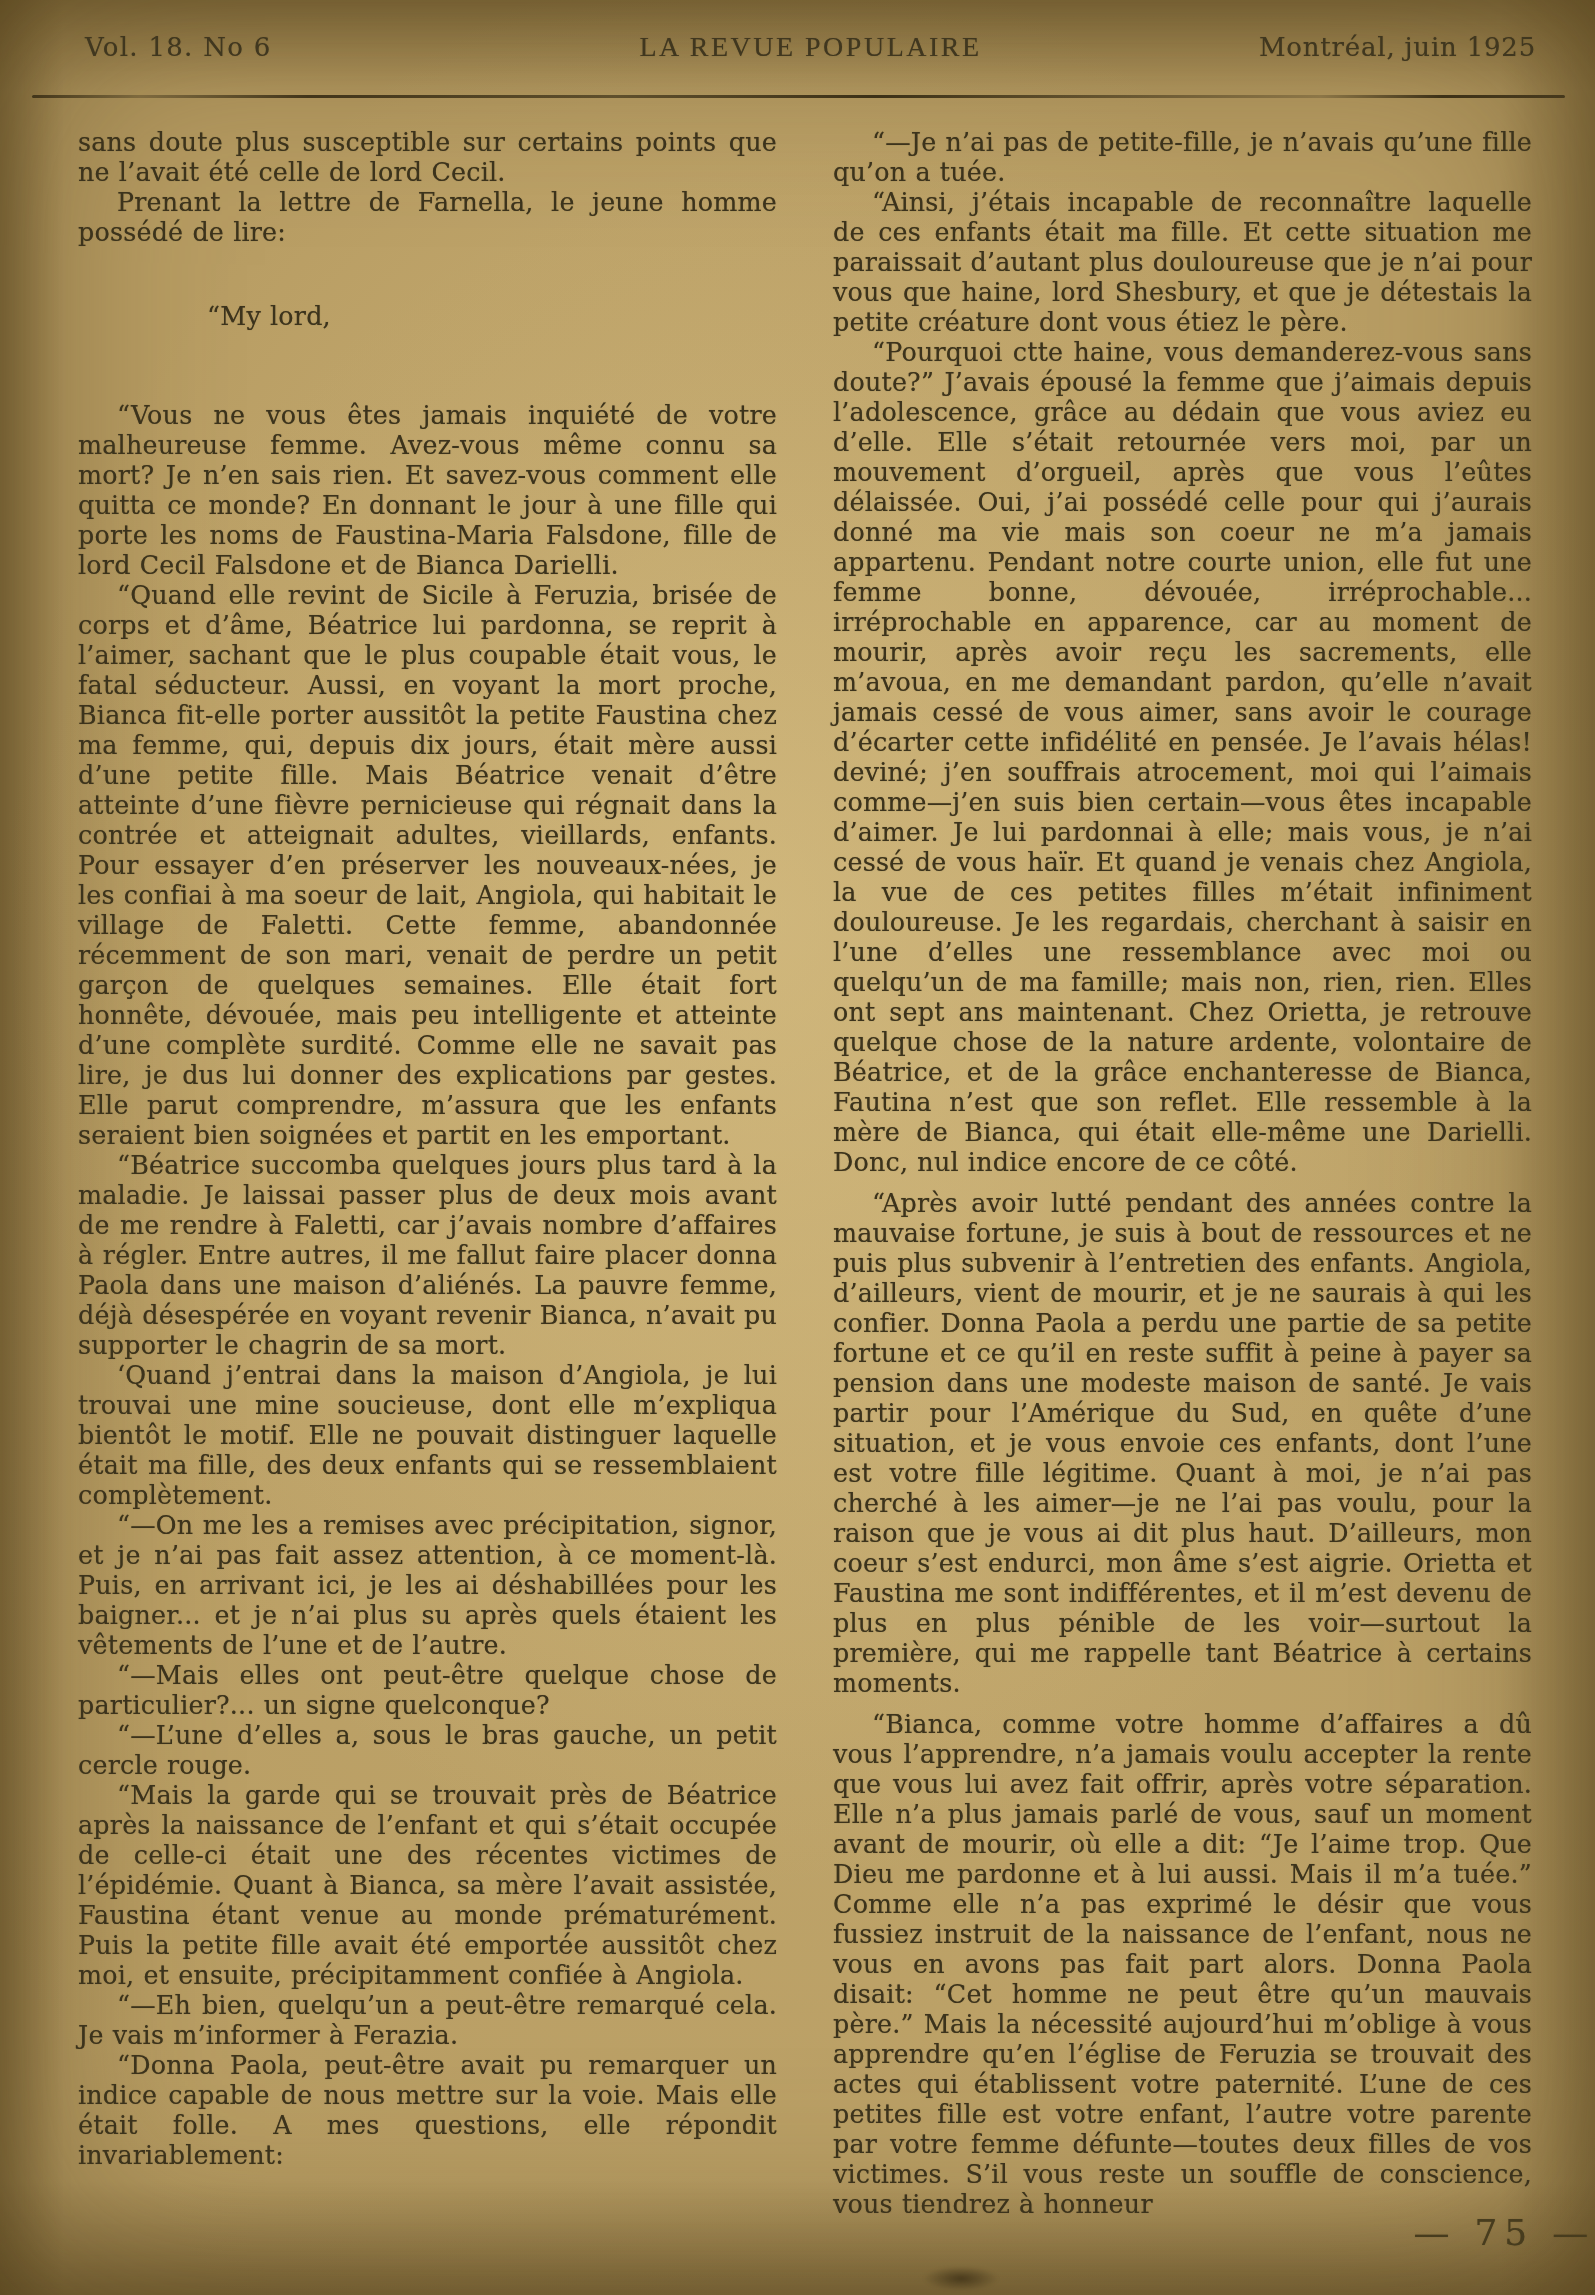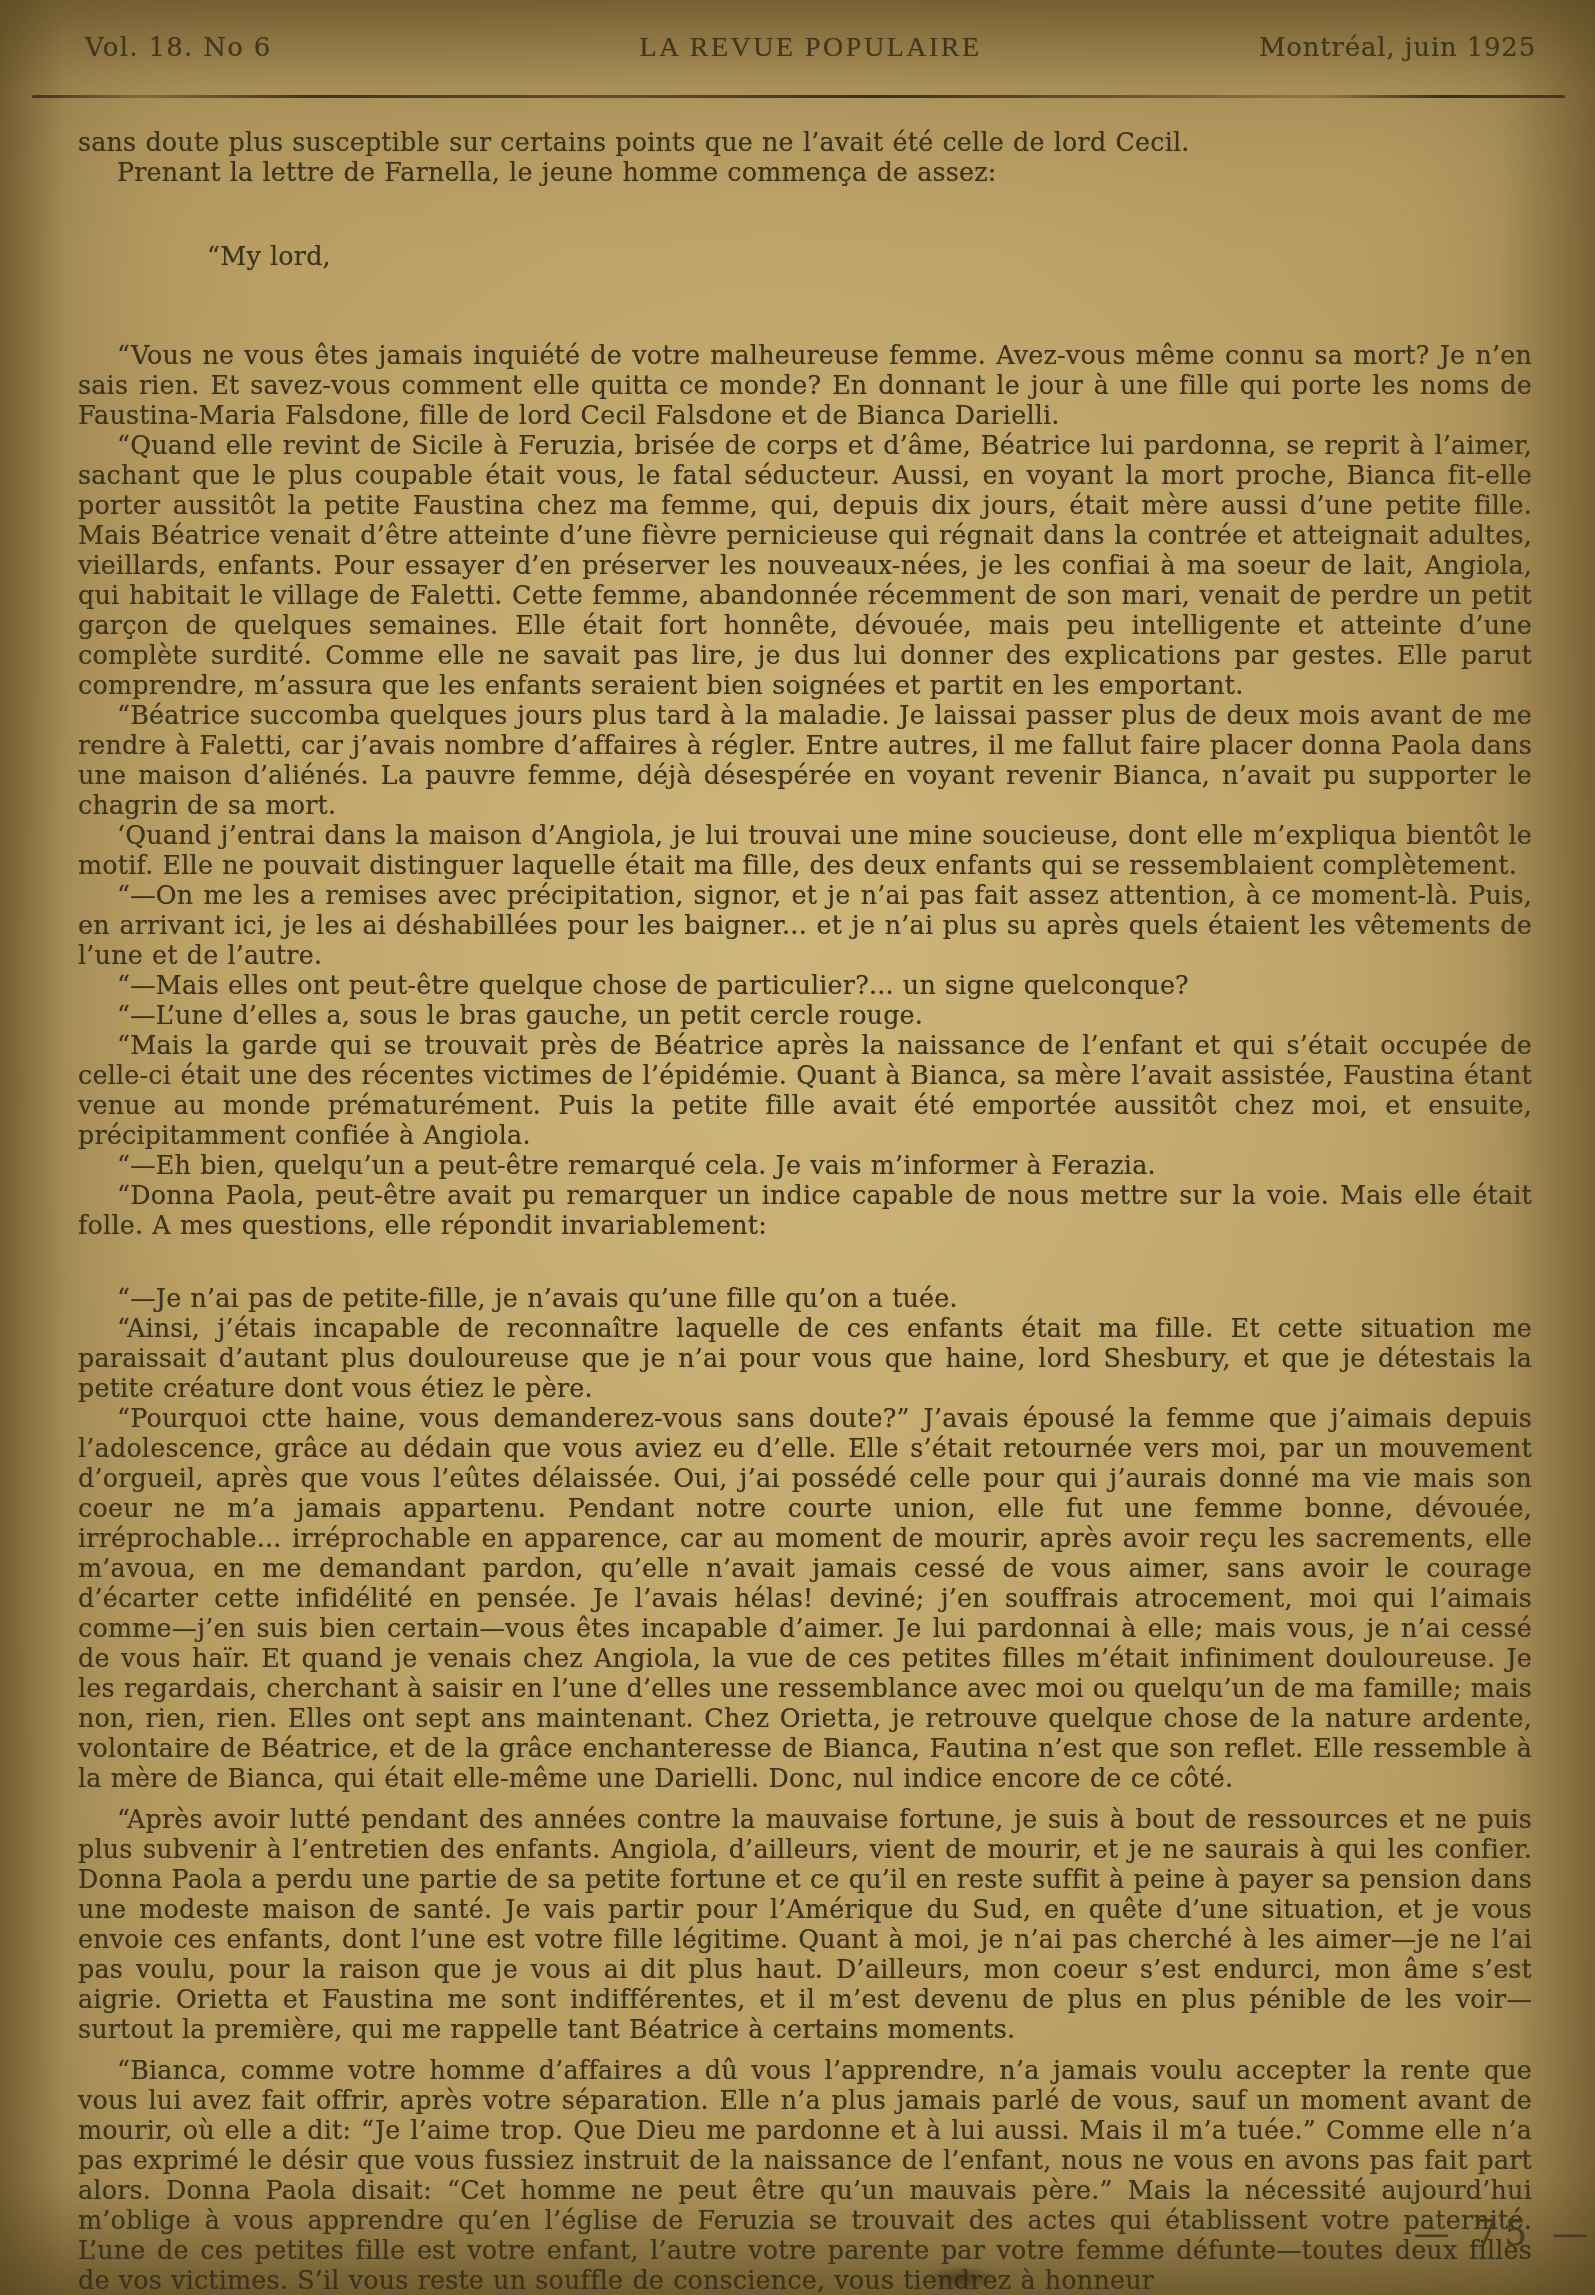--- a/index.html
+++ b/index.html
@@ -28,21 +28,21 @@
   .h-right{flex:1; text-align:right; letter-spacing:0.8px;}
   .rule{
     position:absolute; top:95px; left:32px; right:30.5px; height:3.4px; border-radius:1.7px;
     background:linear-gradient(90deg,
       rgba(54,43,19,0.85) 0%, rgba(54,43,19,0.35) 7%, rgba(54,43,19,0.9) 18%,
       rgba(54,43,19,0.65) 38%, rgba(54,43,19,0.95) 55%, rgba(54,43,19,0.55) 72%,
       rgba(54,43,19,0.25) 84%, rgba(54,43,19,0.95) 92%, rgba(54,43,19,0.8) 100%);
   }
   .columns{
     position:absolute; top:127px; left:78px; right:63px;
-    display:flex; gap:43px;flex-direction:column;
+    display:flex; gap:56px;
   }
   .col{
     flex:1;
     font-size:25.4px; line-height:30px;
     text-align:justify;
     letter-spacing:0.2px; word-spacing:0.8px;
     color:#3c331c;
     hyphens:auto; -webkit-hyphens:auto;
   }
   .col p{
@@ -75,21 +75,21 @@
     <span class="h-center">LA REVUE POPULAIRE</span>
     <span class="h-right">Montréal, juin 1925</span>
   </header>
 
   <div class="rule"></div>
 
   <main class="columns">
 
     <section class="col">
       <p class="continuation">sans doute plus susceptible sur certains points que ne l’avait été celle de lord Cecil.</p>
-      <p>Prenant la lettre de Farnella, le jeune homme commença de assez:</p>
+      <p>Prenant la lettre de Farnella, le jeune homme possédé de lire:</p>
       <p class="salutation">“My lord,</p>
       <p>“Vous ne vous êtes jamais inquiété de votre malheureuse femme. Avez-vous même connu sa mort? Je n’en sais rien. Et savez-vous comment elle quitta ce monde? En donnant le jour à une fille qui porte les noms de Faustina-Maria Falsdone, fille de lord Cecil Falsdone et de Bianca Darielli.</p>
       <p>“Quand elle revint de Sicile à Feruzia, brisée de corps et d’âme, Béatrice lui pardonna, se reprit à l’aimer, sachant que le plus coupable était vous, le fatal séducteur. Aussi, en voyant la mort proche, Bianca fit-elle porter aussitôt la petite Faustina chez ma femme, qui, depuis dix jours, était mère aussi d’une petite fille. Mais Béatrice venait d’être atteinte d’une fièvre pernicieuse qui régnait dans la contrée et atteignait adultes, vieillards, enfants. Pour essayer d’en préserver les nouveaux-nées, je les confiai à ma soeur de lait, Angiola, qui habitait le village de Faletti. Cette femme, abandonnée récemment de son mari, venait de perdre un petit garçon de quelques semaines. Elle était fort honnête, dévouée, mais peu intelligente et atteinte d’une complète surdité. Comme elle ne savait pas lire, je dus lui donner des explications par gestes. Elle parut comprendre, m’assura que les enfants seraient bien soignées et partit en les emportant.</p>
       <p>“Béatrice succomba quelques jours plus tard à la maladie.  Je laissai passer plus de deux mois avant de me rendre à Faletti, car j’avais nombre d’affaires à régler.  Entre autres, il me fallut faire placer donna Paola dans une maison d’aliénés. La pauvre femme, déjà désespérée en voyant revenir Bianca, n’avait pu supporter le chagrin de sa mort.</p>
       <p>‘Quand j’entrai dans la maison d’Angiola, je lui trouvai une mine soucieuse, dont elle m’expliqua bientôt le motif. Elle ne pouvait distinguer laquelle était ma fille, des deux enfants qui se ressemblaient complètement.</p>
       <p>“—On me les a remises avec précipitation, signor, et je n’ai pas fait assez attention, à ce moment-là. Puis, en arrivant ici, je les ai déshabillées pour les baigner... et je n’ai plus su après quels étaient les vêtements de l’une et de l’autre.</p>
       <p>“—Mais elles ont peut-être quelque chose de particulier?... un signe quelconque?</p>
       <p>“—L’une d’elles a, sous le bras gauche, un petit cercle rouge.</p>
       <p>“Mais la garde qui se trouvait près de Béatrice après la naissance de l’enfant et qui s’était occupée de celle-ci était une des récentes victimes de l’épidémie. Quant à Bianca, sa mère l’avait assistée, Faustina étant venue au monde prématurément. Puis la petite fille avait été emportée aussitôt chez moi, et ensuite, précipitamment confiée à Angiola.</p>
       <p>“—Eh bien, quelqu’un a peut-être remarqué cela. Je vais m’informer à Ferazia.</p>

